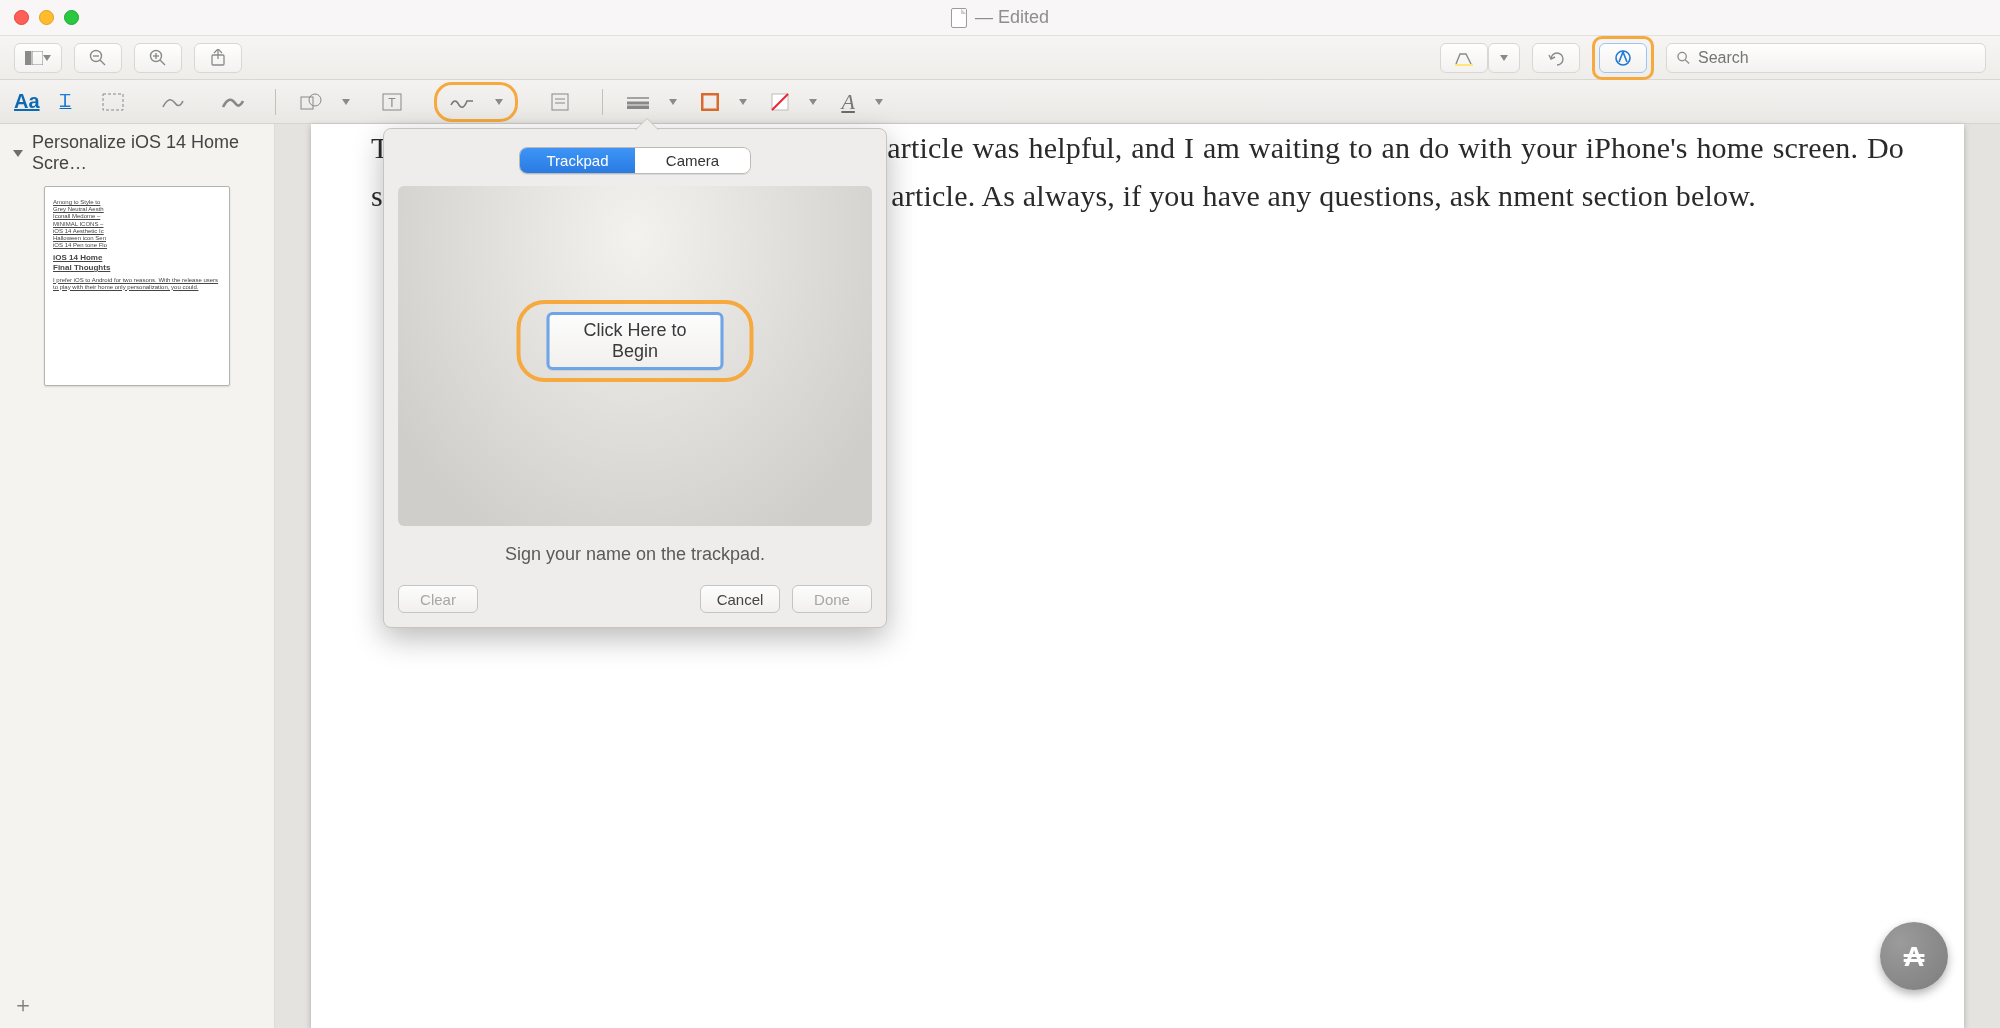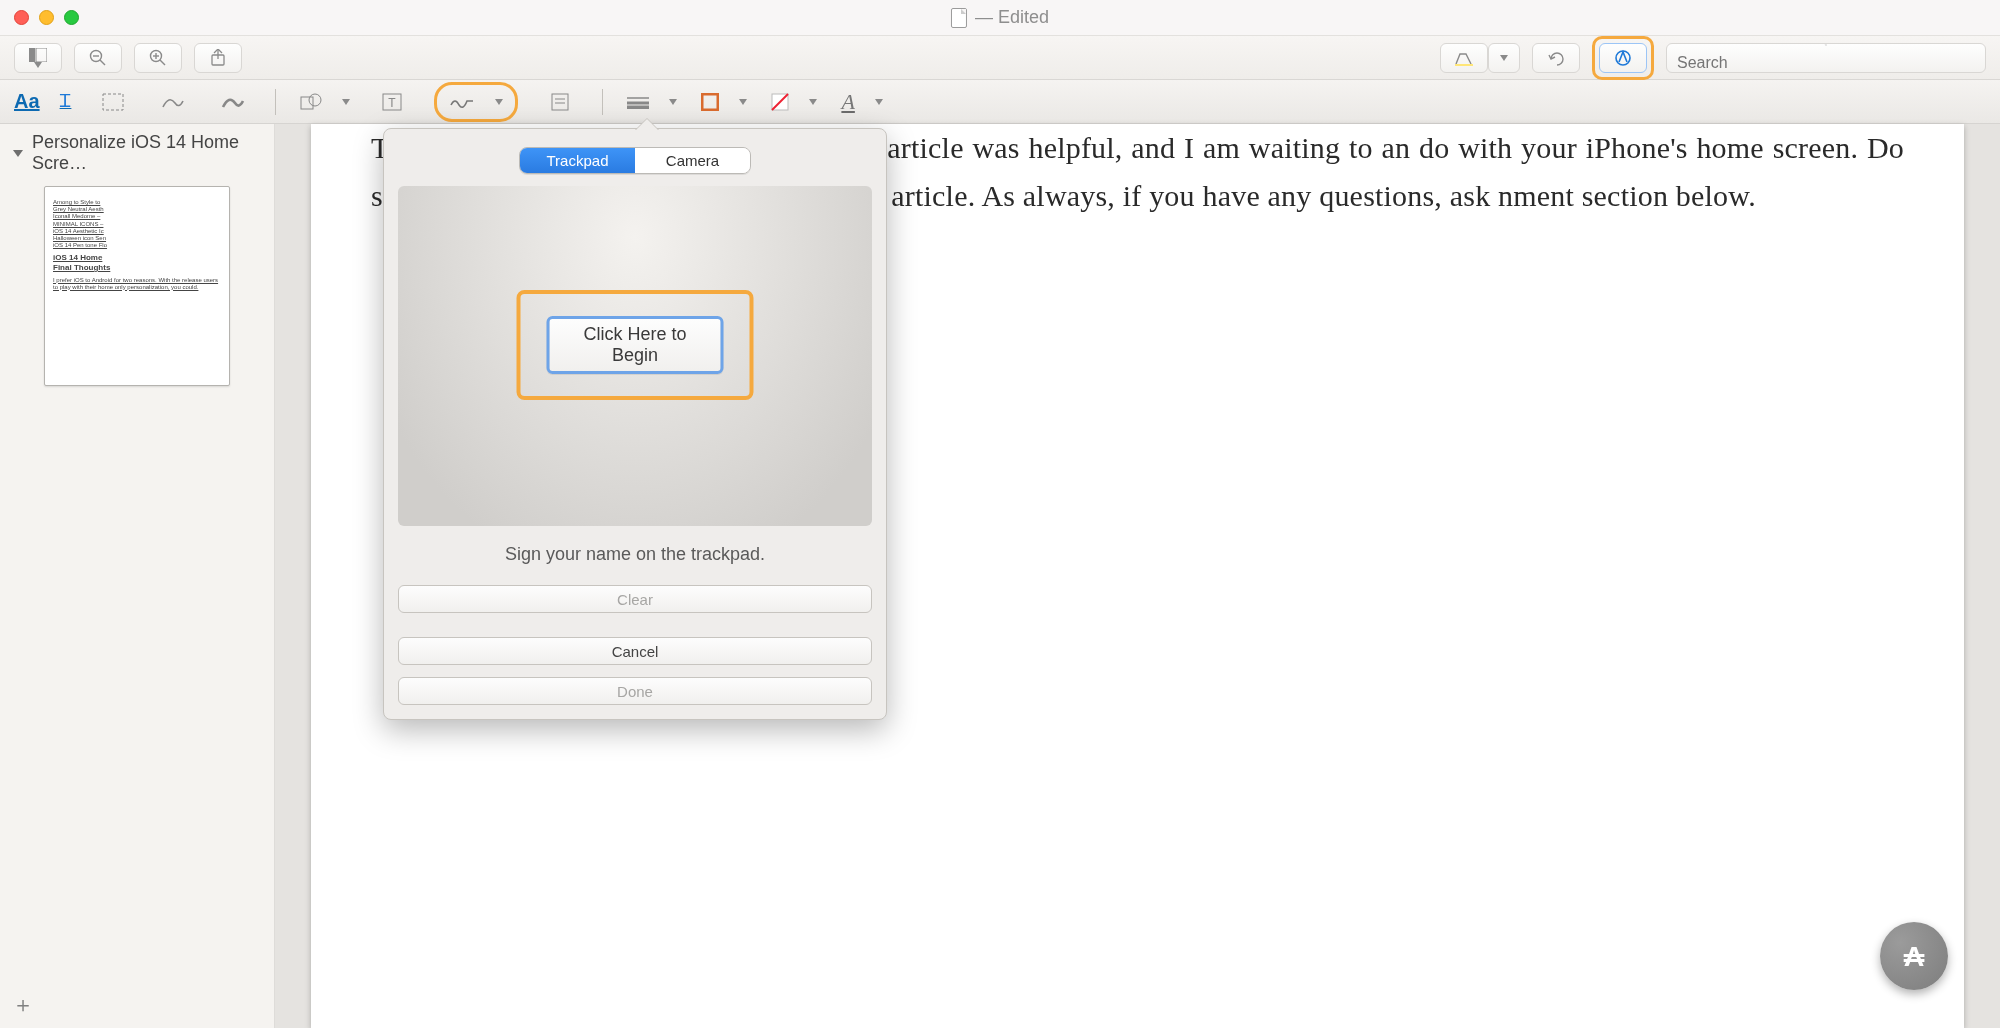--- a/index.html
+++ b/index.html
@@ -12,21 +12,21 @@
 .tr-close { background: #ff5f57; border: 1px solid #e24238; }
 .tr-min   { background: #ffbd2e; border: 1px solid #e1a117; }
 .tr-max   { background: #28c940; border: 1px solid #1fa72e; }
 .title-center { position: absolute; left: 50%; transform: translateX(-50%); display: flex; align-items: center; gap: 8px; font-size: 18px; }
 .title-center .page-icon { width: 16px; height: 20px; border: 1px solid #9b9b9b; background: #fff; border-radius: 2px; position: relative; }
 .title-center .page-icon:after { content:""; position:absolute; top:0; right:0; width:0; height:0; border-top:5px solid #f8f6f6; border-left:5px solid #ccc; }
 .edited { color: #8e8e8e; }
 
 
 .toolbar1 { height: 44px; background: linear-gradient(#f7f5f3,#efedea); border-bottom: 1px solid #d9d7d4; display: flex; align-items: center; padding: 0 14px; gap: 12px; }
-.tbtn { height: 30px; min-width: 48px; border-radius: 6px; background: linear-gradient(#fefefe,#f3f2f0); border: 1px solid #d9d7d4; display: flex; align-items: center; justify-content: center; color: #636260; font-size: 16px; flex-direction: column; }
+.tbtn { height: 30px; min-width: 48px; border-radius: 6px; background: linear-gradient(#fefefe,#f3f2f0); border: 1px solid #d9d7d4; display: flex; align-items: center; justify-content: center; color: #636260; font-size: 16px; }
 .tbtn.small { min-width: 32px; }
 .tbtn.search { flex: none; width: 320px; justify-content: flex-start; padding: 0 10px; gap: 8px; color:#8a8a8a; border-radius: 6px; }
 .tbtn.search input { border: none; outline: none; background: transparent; font-size: 16px; width: 100%; color:#555; }
 .spacer { flex: 1; }
 .split { position: relative; display: flex; }
 .split .caret { width: 20px; border-left: 1px solid #d9d7d4; display:flex; align-items:center; justify-content:center; }
 .highlight-ring { border: 3px solid #f5a93e; border-radius: 10px; padding: 4px; }  
 
 
 .toolbar2 { height: 44px; background: linear-gradient(#f5f3f1,#eae8e5); border-bottom: 1px solid #d6d4d1; display: flex; align-items: center; padding: 0 14px; gap: 24px; }
@@ -49,24 +49,24 @@
 .page { position:absolute; top:0; left:36px; right:36px; min-height: 100%; background:#fff; box-shadow: 0 2px 6px rgba(0,0,0,.25); padding: 0 60px; }
 .doc-text { font-family: Georgia, 'Times New Roman', serif; font-size: 30px; line-height: 1.6; color:#2a2a2a; letter-spacing:.2px; text-align: justify; }
 
 
 .popover { position: absolute; top: 4px; left: 108px; width: 504px; background:#efedeb; border:1px solid #c7c4bf; border-radius: 8px; box-shadow: 0 10px 30px rgba(0,0,0,.28); padding: 0 0 14px 0; }
 .pop-arrow { position:absolute; top:-10px; left:251px; width:0;height:0;border-left:12px solid transparent;border-right:12px solid transparent;border-bottom:12px solid #efedeb; filter: drop-shadow(0 -1px 0 #c7c4bf); }
 .seg { width: 232px; height: 27px; margin: 18px auto 12px; display:flex; border:1px solid #bcbab6; border-radius:8px; overflow:hidden; box-shadow: 0 1px 0 rgba(0,0,0,.08); }
 .seg button { flex:1; border:none; background:#fff; font-size:15px; color:#333; }
 .seg button.on { background: linear-gradient(#3e94f7,#2a7be1); color:#fff; }
 .canvas-area { margin: 8px 14px; height: 340px; border-radius: 6px; background: radial-gradient(ellipse at 50% 15%, #f4f2ef 0%, #d0cecb 85%); position: relative; }
-.begin-wrap { position:absolute; top:104px; left:50%; transform:translateX(-50%); border: 4px solid #f5a93e; border-radius: 8px; padding: 22px 26px; }
+.begin-wrap { position:absolute; top:114px; left:50%; transform:translateX(-50%); border: 4px solid #f5a93e; border-radius: 28px; padding: 8px 26px; }
 .begin-btn { padding: 5px 16px; font-size: 18px; border-radius: 6px; border: 3px solid #6ea4e8; background: linear-gradient(#fdfdfd,#f1f0ee); color:#3a3a3a; box-shadow: 0 1px 0 rgba(0,0,0,.08); }
 .pop-hint { text-align:center; font-size: 18px; color:#5a5a5a; margin: 18px 0 20px; }
-.pop-actions { display:flex; gap: 12px; padding: 0 14px; flex-direction: column; }
+.pop-actions { display:flex; gap: 12px; padding: 0 14px; }
 .pop-actions .gap { flex:1; }
 .pop-btn { min-width: 80px; height: 28px; border-radius: 6px; border:1px solid #c7c4bf; background: linear-gradient(#fdfdfd,#f1f0ee); font-size:15px; color:#444; }
 .pop-btn[disabled] { color:#a7a6a4; }
 
 
 .fab { position:absolute; right:52px; bottom:38px; width:68px; height:68px; border-radius:50%; background: radial-gradient(circle at 30% 30%, #9b9b9b, #7d7d7d); display:flex; align-items:center; justify-content:center; color:#fff; box-shadow: 0 4px 10px rgba(0,0,0,.3); }
 .fab svg { width:38px; height:38px; }
 </style>
 </head>
 <body>

